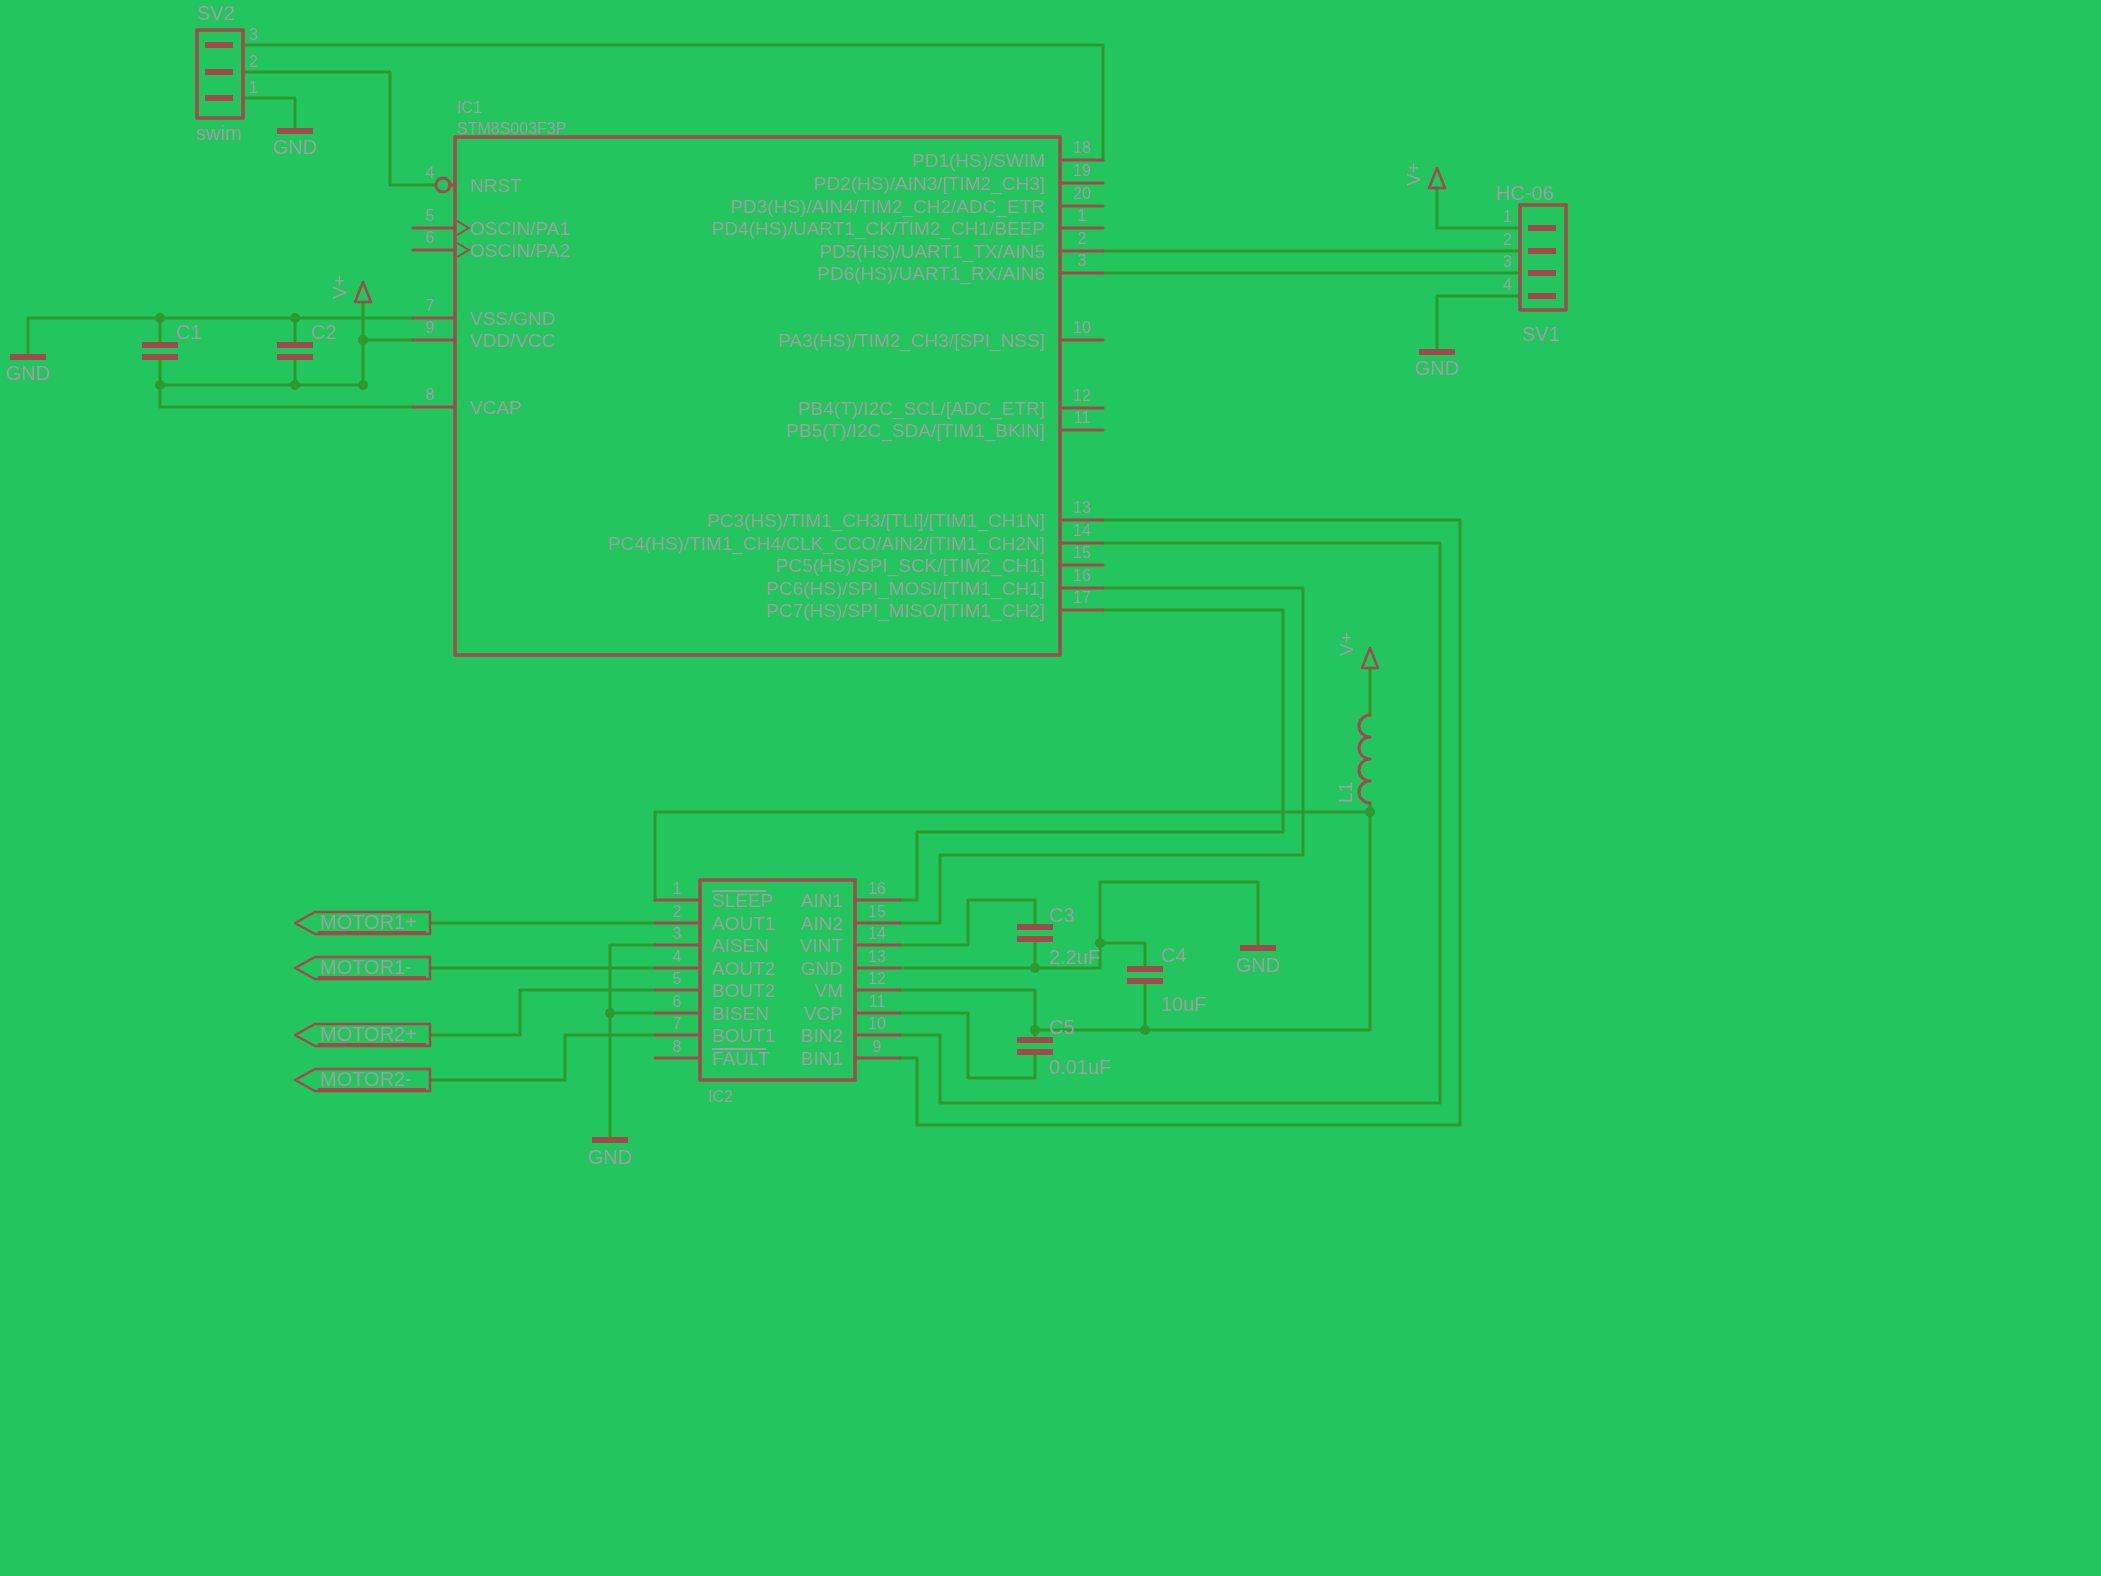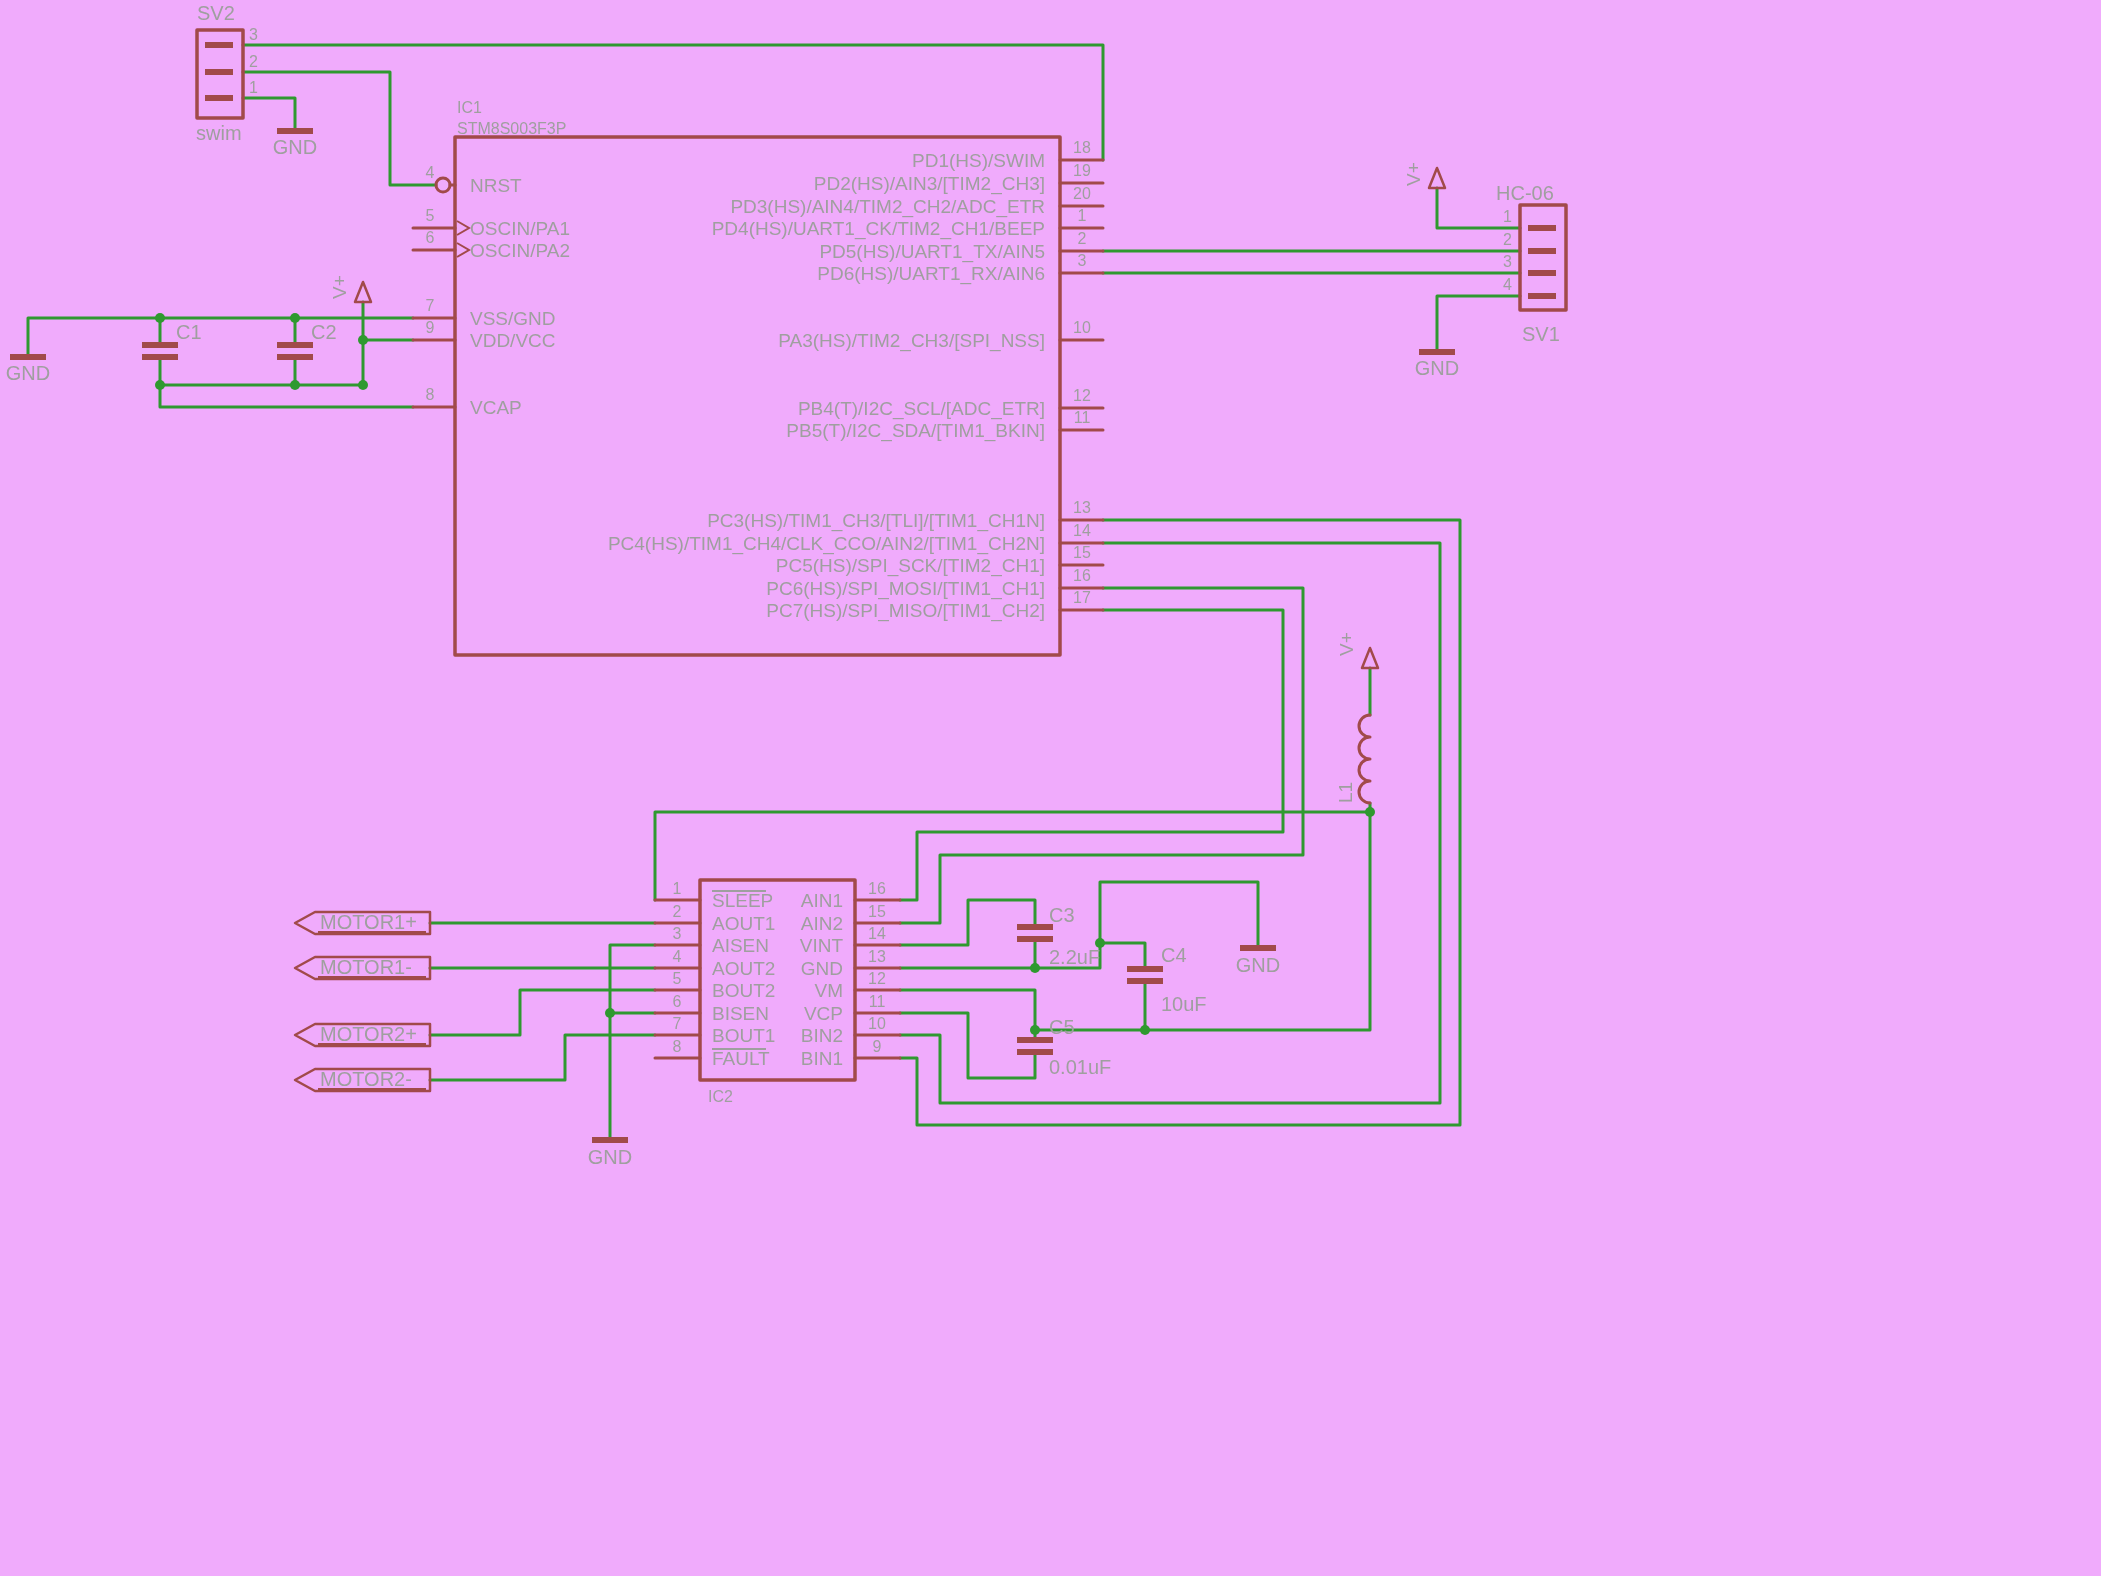--- a/index.html
+++ b/index.html
@@ -1,16 +1,16 @@
 <!DOCTYPE html>
 <html><head>
 <meta charset="utf-8">
 <style>
   html,body{margin:0;padding:0;background:#ffffff}
-  .stage{position:relative;width:2101px;height:1576px;background:#f0abfc}
+  .stage{position:relative;width:2101px;height:1576px;background:#22c55e}
   svg{display:block}
   .w{stroke:#2f992f;stroke-width:3;fill:none;stroke-linecap:round;stroke-linejoin:round}
   .d{fill:#2f992f;stroke:none}
   .p{stroke:#a14a4a;stroke-width:3;fill:none;stroke-linecap:round;stroke-linejoin:round}
   .pb{stroke-width:3.5}
   .pp{stroke:#a14a4a;stroke-width:6;fill:none;stroke-linecap:butt}
   .pf{stroke:#a14a4a;stroke-width:2.5;fill:none;stroke-linejoin:round}
   .rl{stroke:#a14a4a;stroke-width:2;fill:none}
   text{fill:#9f9f9f;font-family:"Liberation Sans",sans-serif;font-size:19px}
   .n{font-size:16px}

